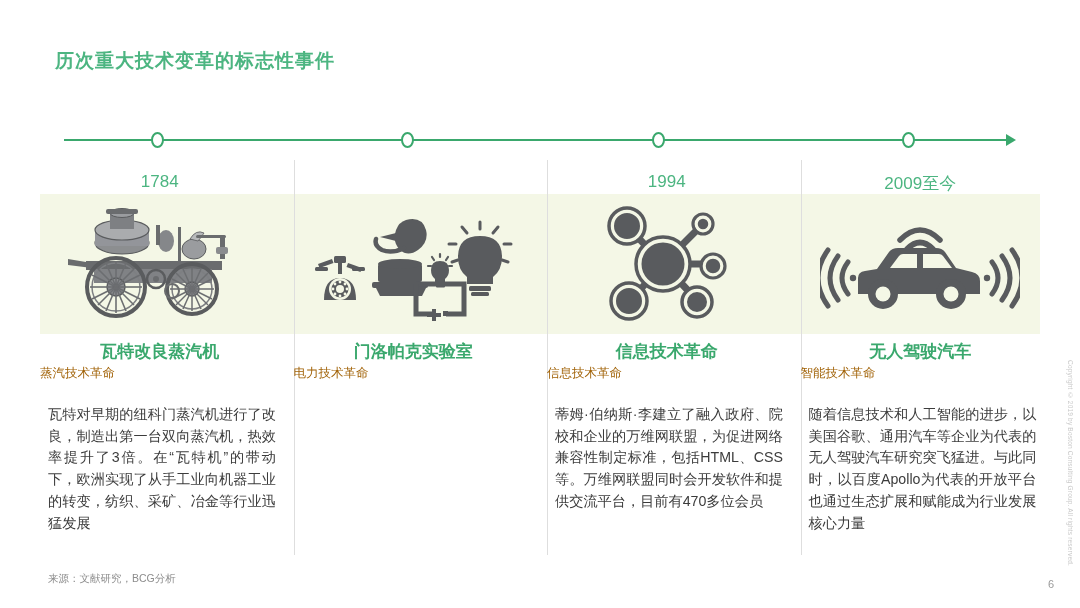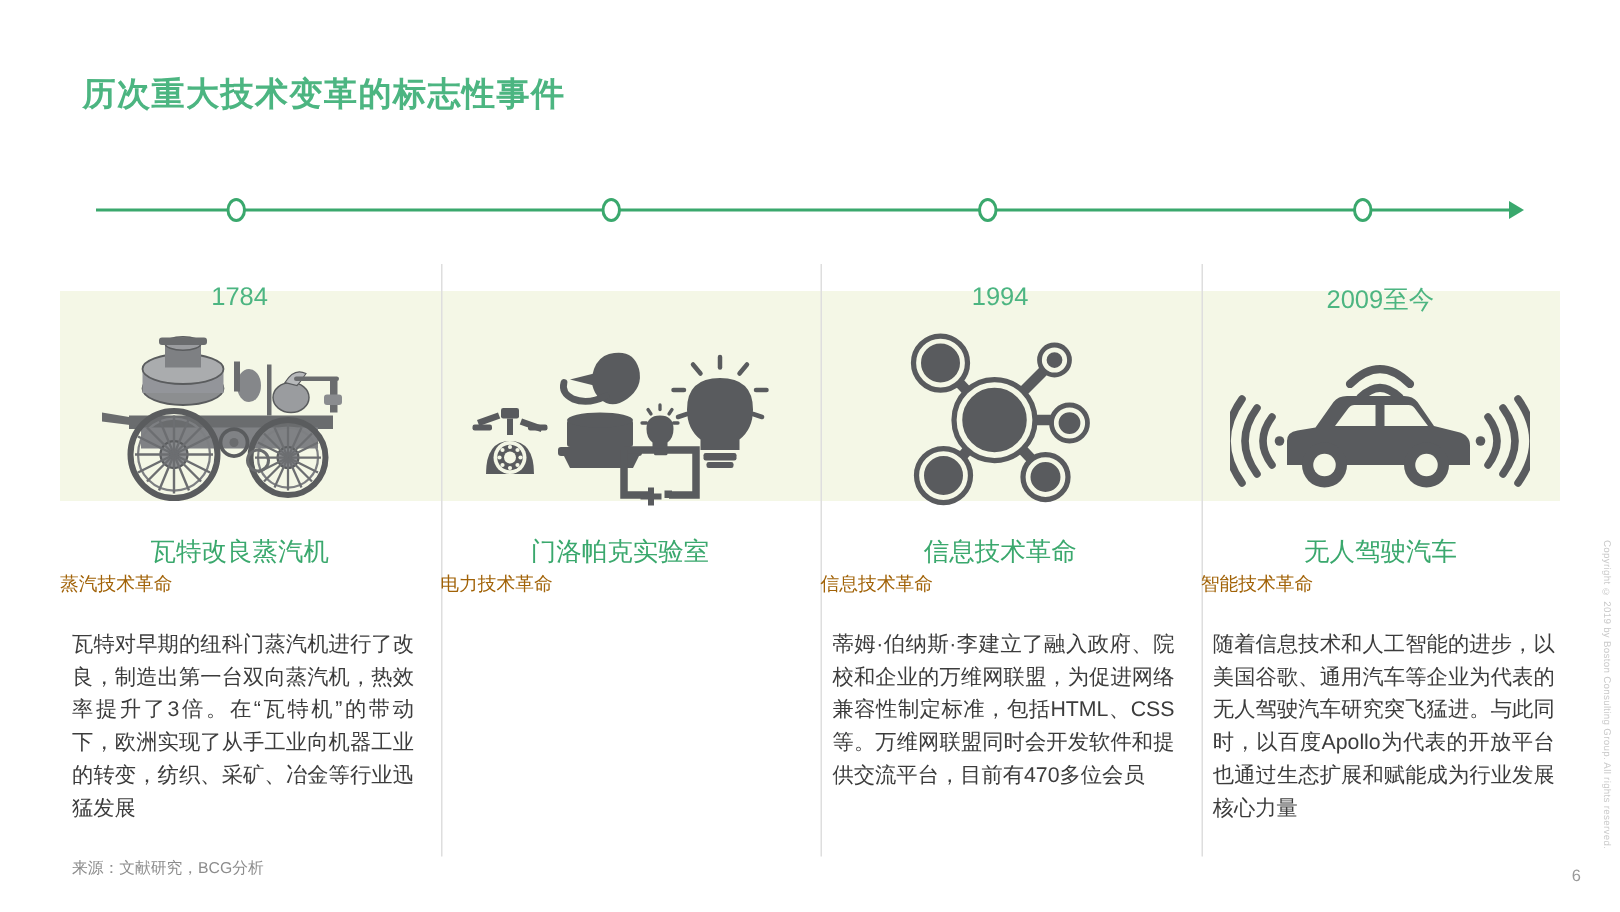--- a/index.html
+++ b/index.html
@@ -19,21 +19,21 @@
     position: absolute;
     inset: 0;
     background: #ffffff;
   }
 
   
   .slide-title {
     position: absolute;
     left: 55px;
     top: 48px;
-    font-size: 22px;
+    font-size: 19px;
     font-weight: bold;
     color: #4cb581;
     letter-spacing: 1px;
     white-space: nowrap;
   }
 
   
   .timeline {
     position: absolute;
     left: 64px;
@@ -71,21 +71,21 @@
   }
   .tl-node.n0 { left: 87px; }
   .tl-node.n1 { left: 337px; }
   .tl-node.n2 { left: 588px; }
   .tl-node.n3 { left: 838px; }
 
   
   .columns {
     position: absolute;
     left: 40px;
-    top: 176px;
+    top: 160px;
     width: 1000px;
     height: 395px;
     display: flex;
     gap: 14px;
   }
   .col {
     position: relative;
     width: 250px;
     box-sizing: border-box;
   }
@@ -135,21 +135,21 @@
   }
 
   
   .col-heading {
     position: absolute;
     top: 180px;
     left: 0;
     width: 100%;
     text-align: center;
     font-size: 17px;
-    font-weight: normal;
+    font-weight: bold;
     color: #3aa86d;
     z-index: 2;
   }
   .col-subheading {
     position: absolute;
     top: 205px;
     left: 0;
     width: 100%;
     text-align: left;
     font-size: 12.5px;

